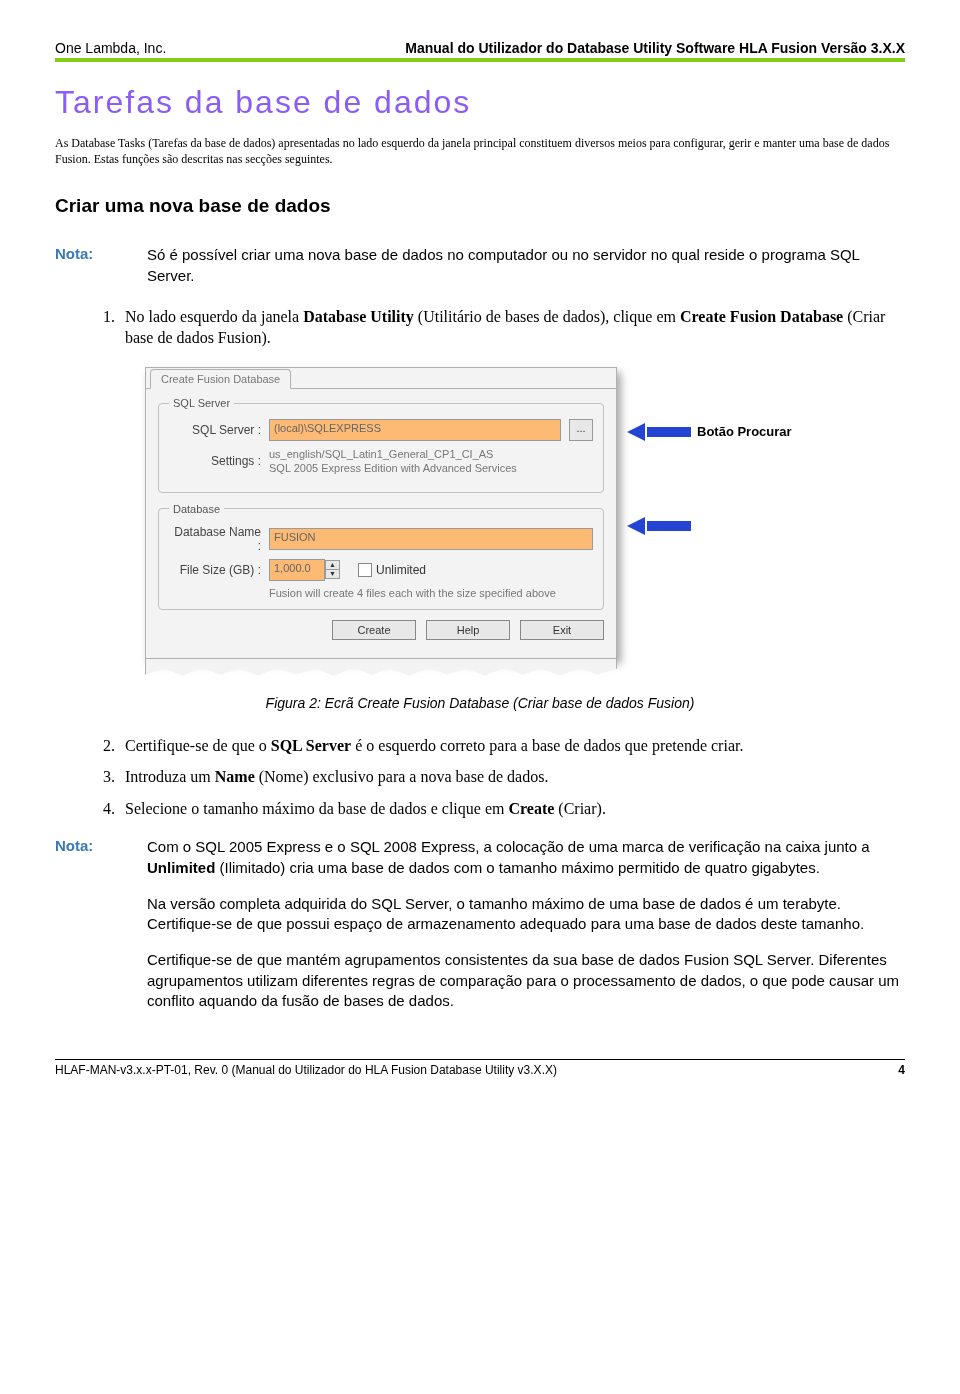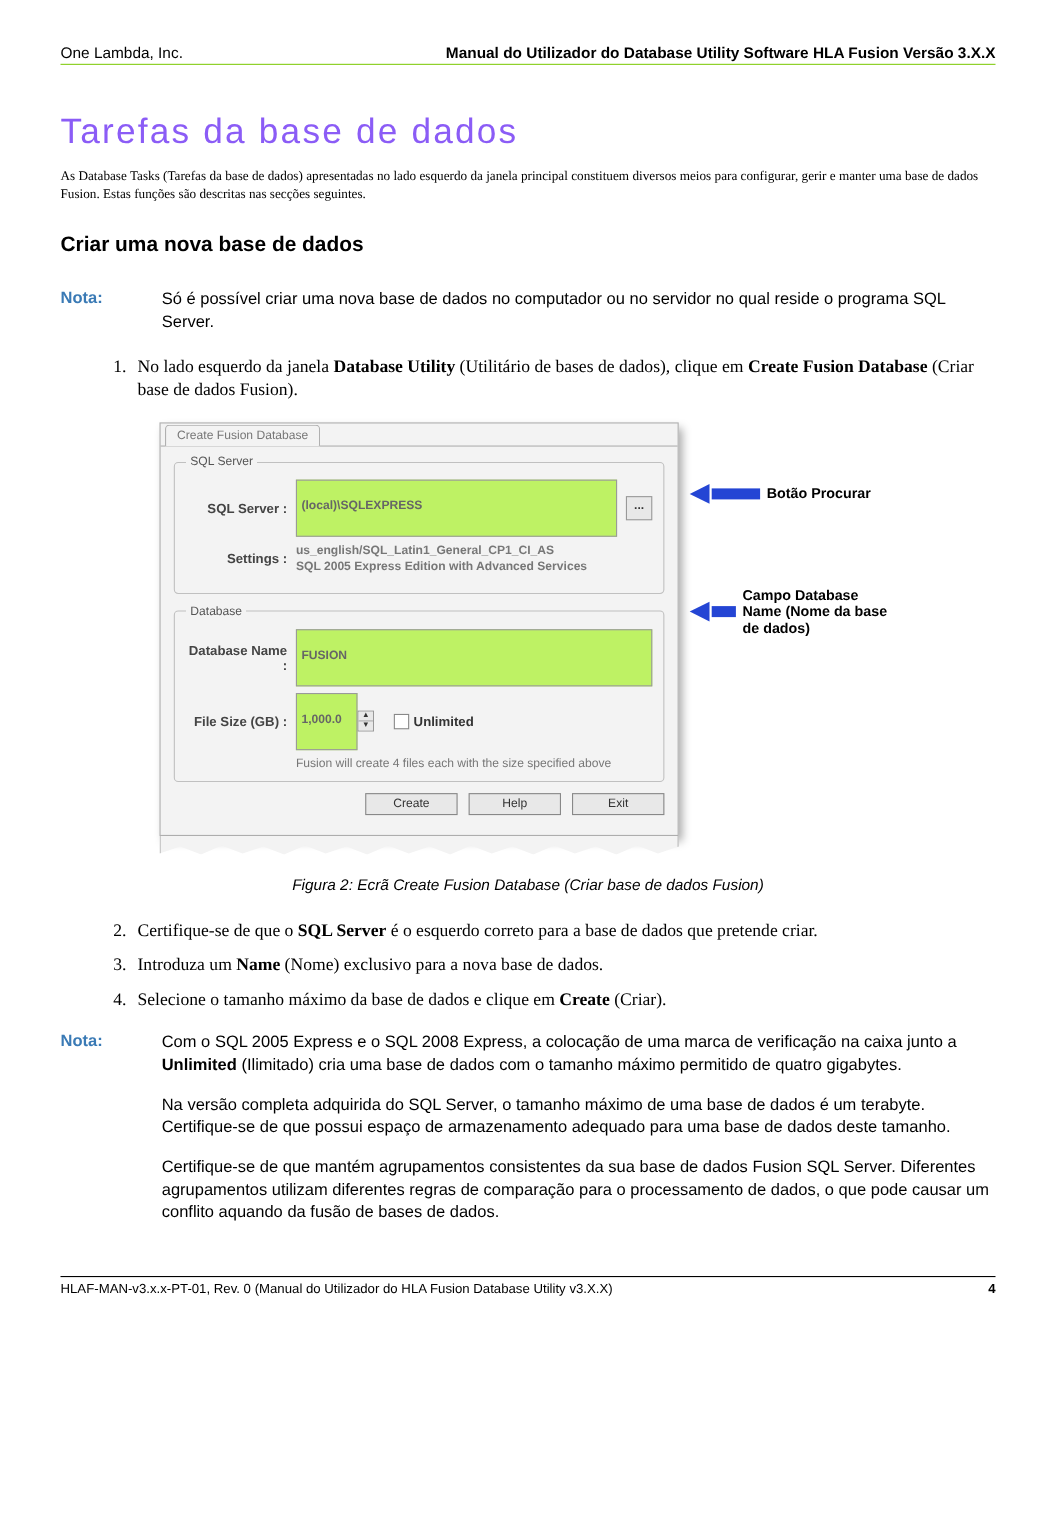--- a/index.html
+++ b/index.html
@@ -10,23 +10,23 @@
     width: 960px;
   }
   .page {
     padding: 40px 55px 30px 55px;
     box-sizing: border-box;
   }
   .header {
     display: flex;
     justify-content: space-between;
     font-size: 14px;
-    border-bottom: 1px solid #84cc16;
+    border-bottom: 4px solid #84cc16;
     padding-bottom: 2px;
-    margin-bottom: 42px;
+    margin-bottom: 22px;
     align-items: center;
   }
   .header-right { font-weight: bold; }
   .h1 {
     font-family: Liberation Sans, sans-serif;
     font-size: 32px;
     color: #8b5cf6;
     letter-spacing: 2px;
     margin: 0 0 14px 0;
     font-weight: normal;
@@ -106,28 +106,27 @@
     border-radius: 4px;
     margin: 0 0 10px 0;
     padding: 10px 10px 10px 10px;
   }
   legend { color: #555; padding: 0 4px; font-size: 11px;}
   .form-row {
     display: flex;
     align-items: center;
     margin-bottom: 6px;
     gap: 8px;
-    font-weight: bold;
   }
   .form-row .lbl { width: 92px; text-align: right; color: #444; }
   .textinput {
     flex: 1;
-    background: #bef264;
+    background: #fdba74;
     border: 1px solid #9a9a9a;
-    padding: 17px 4px;
+    padding: 2px 4px;
     font-size: 11px;
     color: #666;
     height: 16px;
   }
   .ellipsis-btn {
     width: 22px;
     height: 20px;
     background: #e8e8e8;
     border: 1px solid #999;
     text-align: center;
@@ -284,21 +283,20 @@
     <div class="torn"></div>
 
     <div class="callout callout1">
       <span class="arrow-left"></span>
       <span class="arrow-shaft"></span>
       <span class="callout-text">Botão Procurar</span>
     </div>
     <div class="callout callout2">
       <span class="arrow-left"></span>
       <span class="arrow-shaft"></span>
-      <span class="callout-text" style="max-width:140px">Campo Database Name (Nome da base de dados)</span>
     </div>
   </div>
 
   <div class="fig-caption">Figura 2: Ecrã Create Fusion Database (Criar base de dados Fusion)</div>
 
   <ol class="steps" start="2">
     <li>
       <span>Certifique-se de que o </span><span class="bold">SQL Server</span><span> é o esquerdo correto para a base de dados que pretende criar.</span>
     </li>
     <li>

